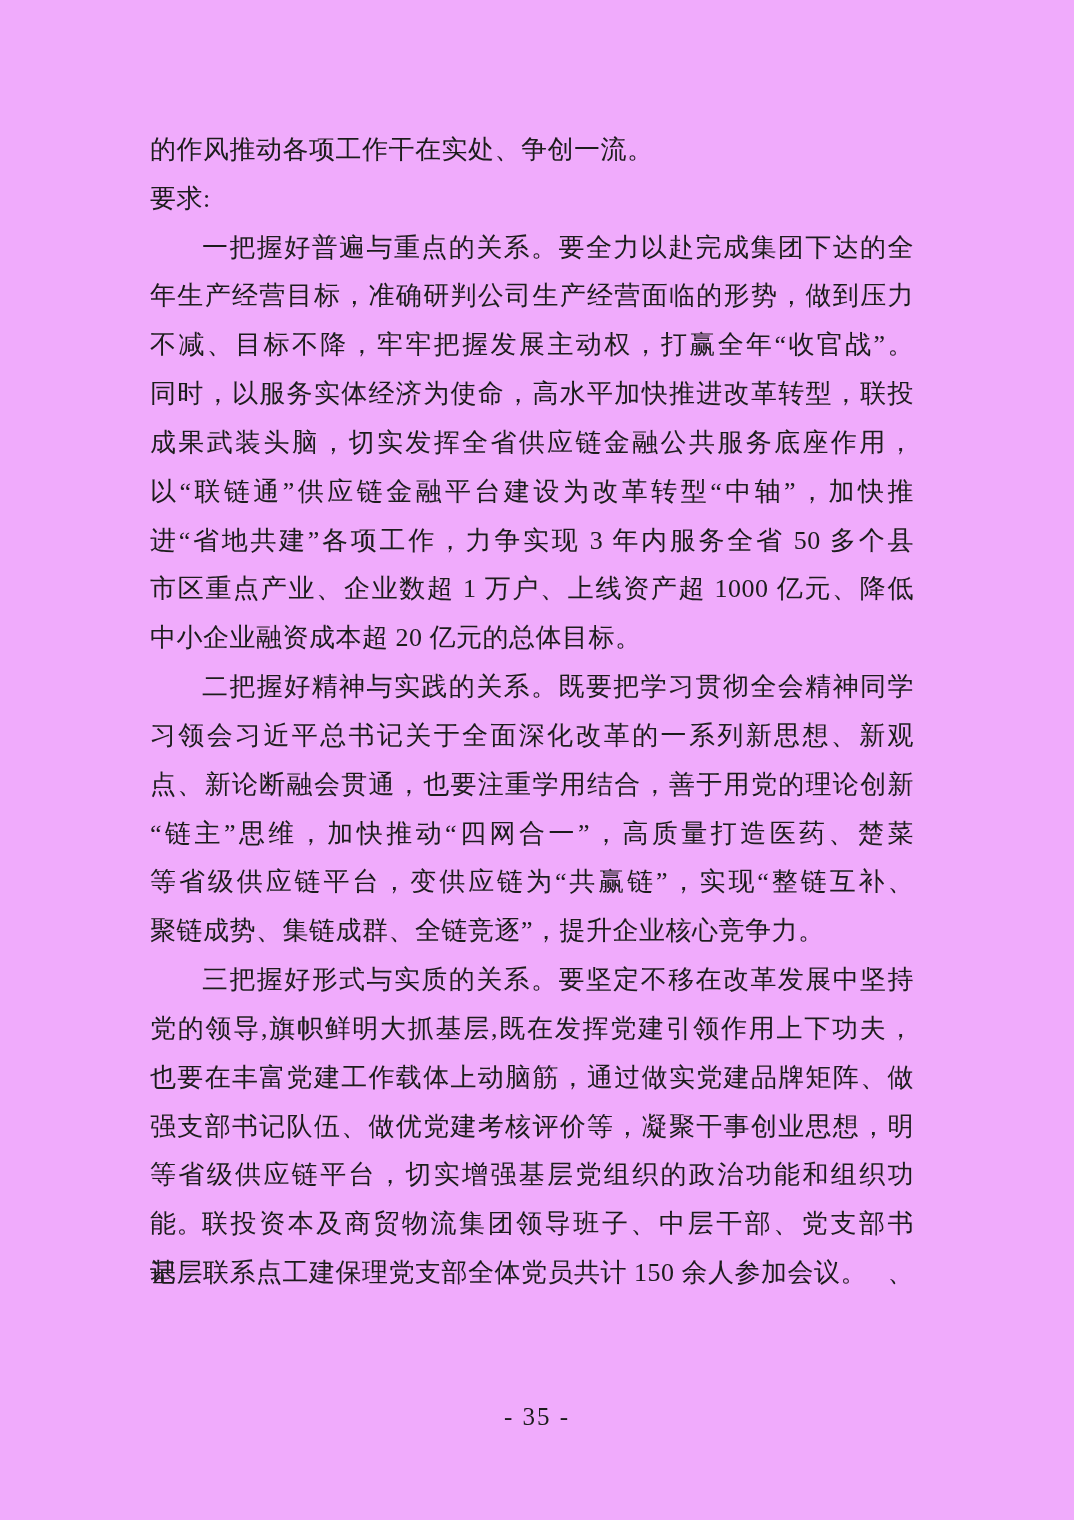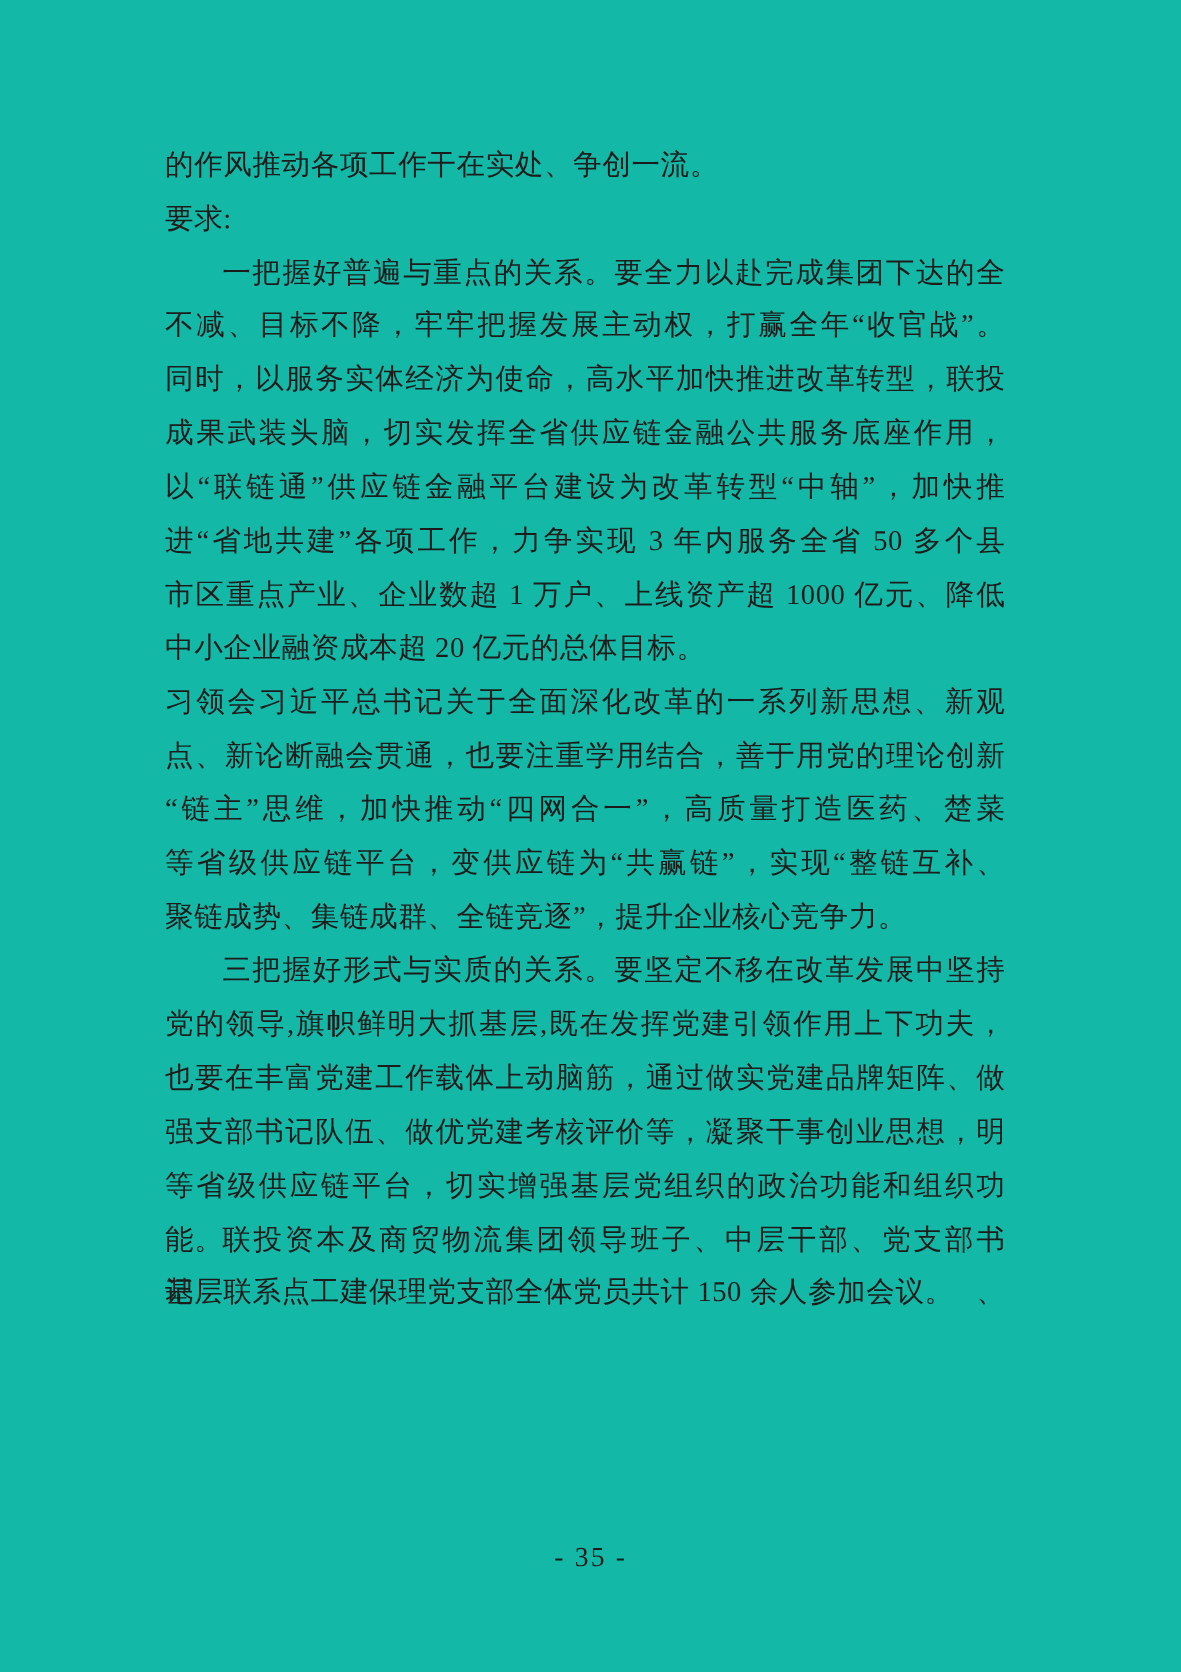--- a/index.html
+++ b/index.html
@@ -9,21 +9,21 @@
   body {
     width: 1074px;
     height: 1520px;
     background: #ffffff;
     font-family: "Liberation Serif", "DejaVu Serif", serif;
   }
   .page {
     position: relative;
     width: 1074px;
     height: 1520px;
-    background: #14b8a6;
+    background: #f0abfc;
     color: #1c1c1c;
     overflow: hidden;
   }
   .text-block {
     position: absolute;
     left: 150px;
     top: 126px;
     width: 764px;
   }
   .line {
@@ -55,27 +55,29 @@
   }
 </style>
 </head>
 <body>
 
 <div class="page">
   <div class="text-block">
       <div class="line end">的作风推动各项工作干在实处、争创一流。</div>
       <div class="line end">要求:</div>
       <div class="line indent">一把握好普遍与重点的关系。要全力以赴完成集团下达的全</div>
+      <div class="line">年生产经营目标，准确研判公司生产经营面临的形势，做到压力</div>
       <div class="line">不减、目标不降，牢牢把握发展主动权，打赢全年“收官战”。</div>
       <div class="line">同时，以服务实体经济为使命，高水平加快推进改革转型，联投</div>
       <div class="line">成果武装头脑，切实发挥全省供应链金融公共服务底座作用，</div>
       <div class="line">以“联链通”供应链金融平台建设为改革转型“中轴”，加快推</div>
       <div class="line">进“省地共建”各项工作，力争实现 3 年内服务全省 50 多个县</div>
       <div class="line">市区重点产业、企业数超 1 万户、上线资产超 1000 亿元、降低</div>
       <div class="line end">中小企业融资成本超 20 亿元的总体目标。</div>
+      <div class="line indent">二把握好精神与实践的关系。既要把学习贯彻全会精神同学</div>
       <div class="line">习领会习近平总书记关于全面深化改革的一系列新思想、新观</div>
       <div class="line">点、新论断融会贯通，也要注重学用结合，善于用党的理论创新</div>
       <div class="line">“链主”思维，加快推动“四网合一”，高质量打造医药、楚菜</div>
       <div class="line">等省级供应链平台，变供应链为“共赢链”，实现“整链互补、</div>
       <div class="line end">聚链成势、集链成群、全链竞逐”，提升企业核心竞争力。</div>
       <div class="line indent">三把握好形式与实质的关系。要坚定不移在改革发展中坚持</div>
       <div class="line">党的领导,旗帜鲜明大抓基层,既在发挥党建引领作用上下功夫，</div>
       <div class="line">也要在丰富党建工作载体上动脑筋，通过做实党建品牌矩阵、做</div>
       <div class="line">强支部书记队伍、做优党建考核评价等，凝聚干事创业思想，明</div>
       <div class="line end">等省级供应链平台，切实增强基层党组织的政治功能和组织功能。</div>

